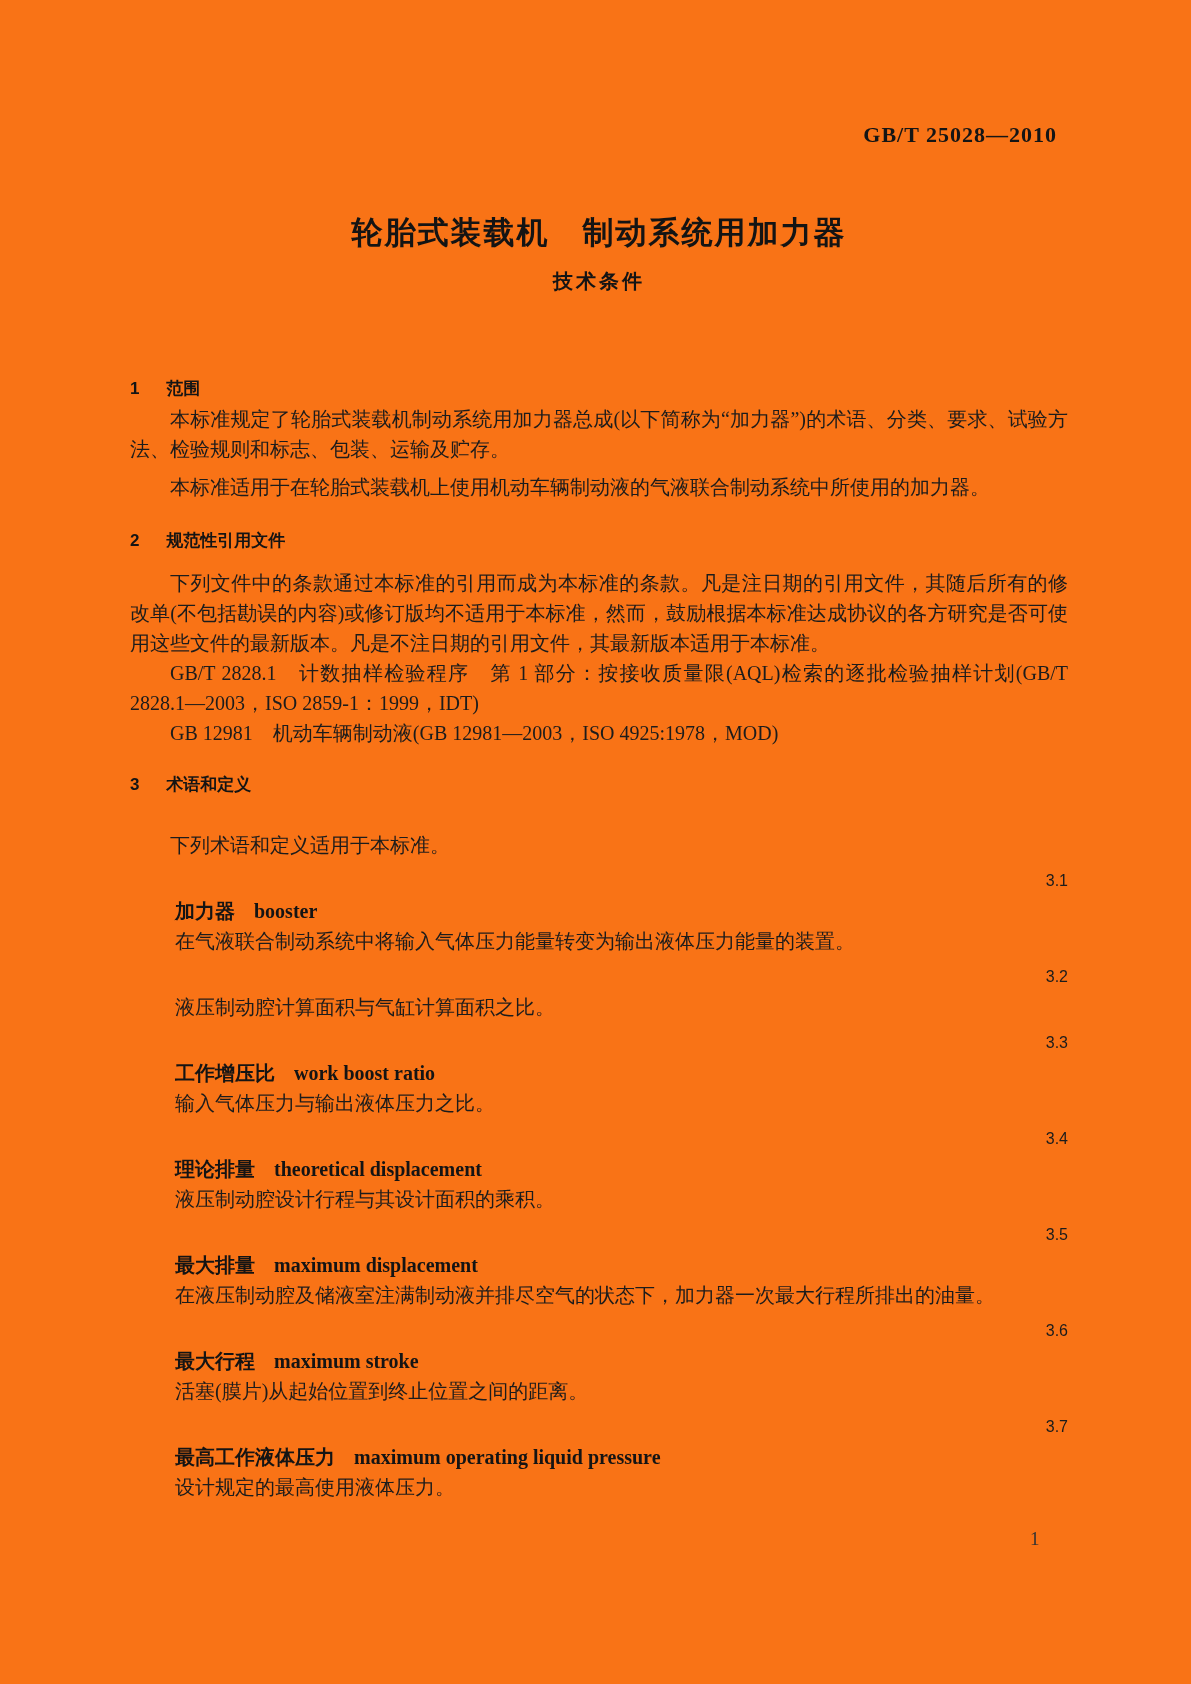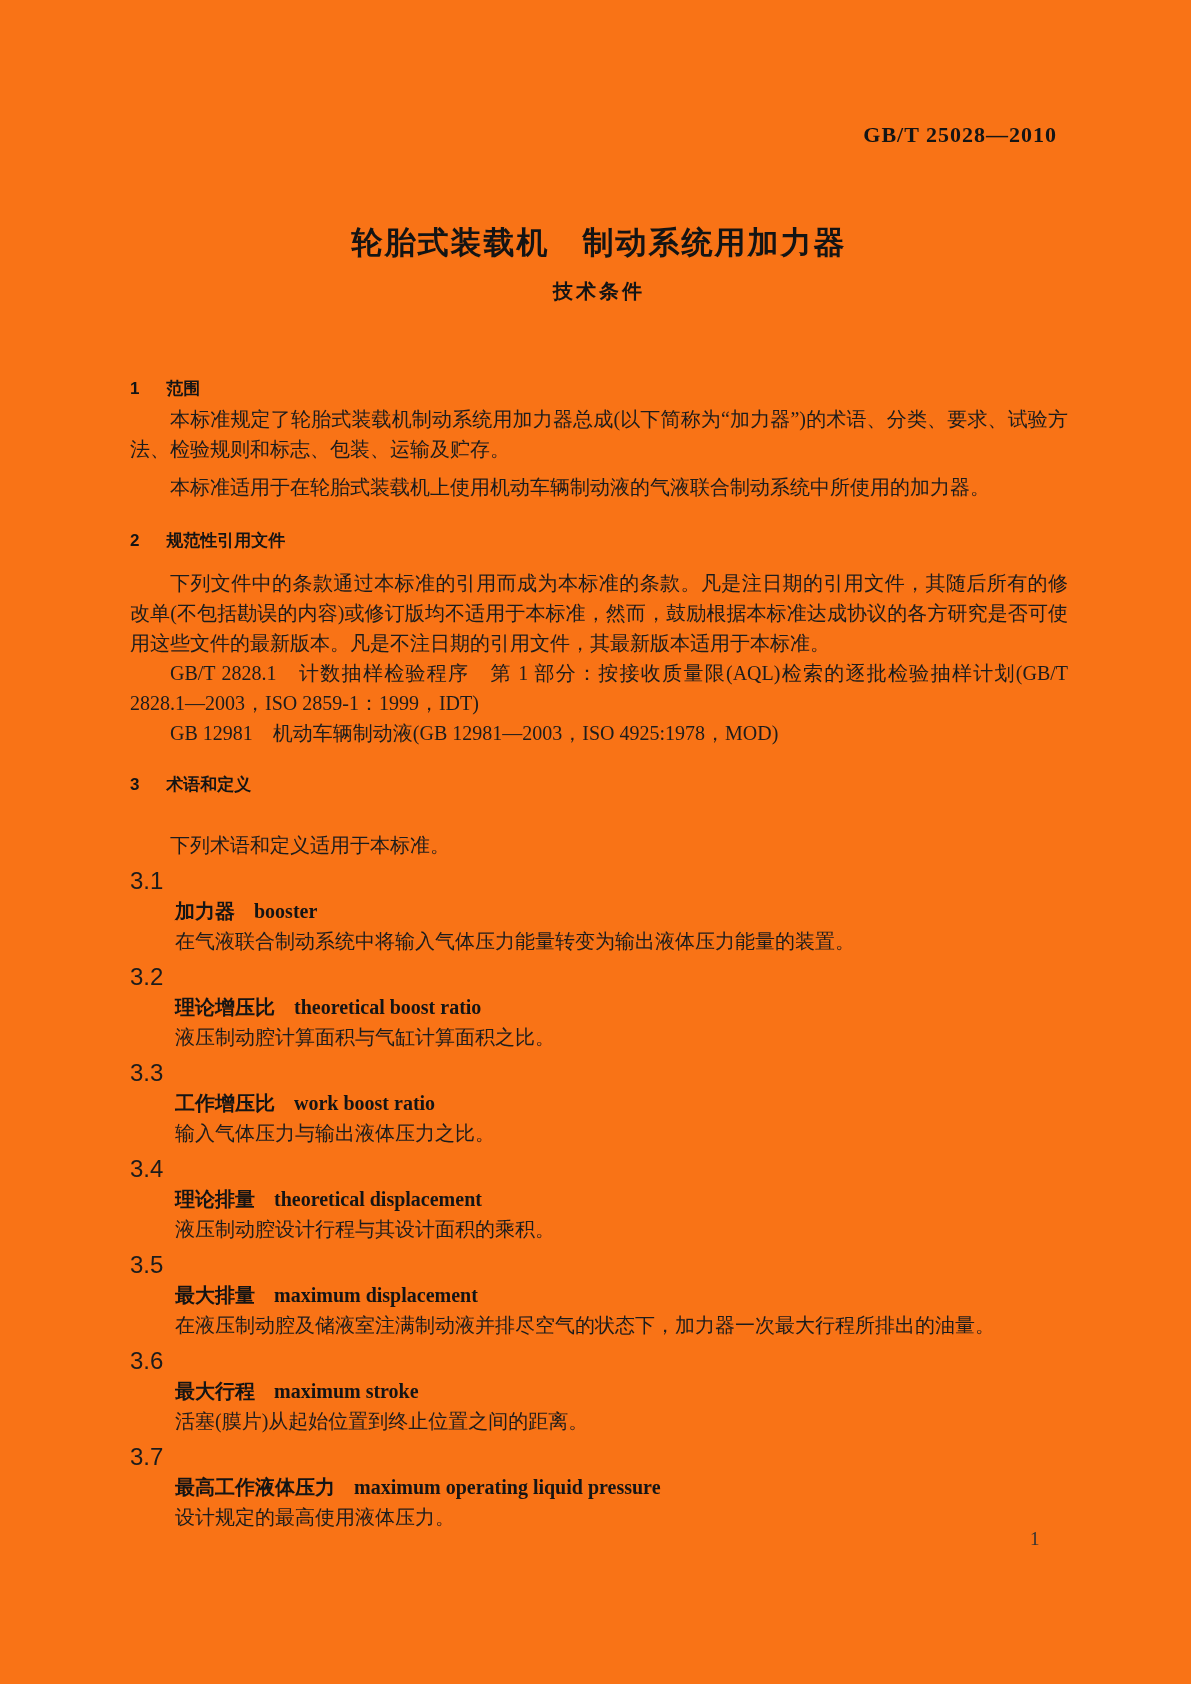--- a/index.html
+++ b/index.html
@@ -21,21 +21,21 @@
     top: 122px;
     right: 134px;
     font-family: "Liberation Serif", "DejaVu Serif", serif;
     font-weight: 700;
     font-size: 22px;
     letter-spacing: 1px;
     color: #151515;
   }
   .doc-title {
     position: absolute;
-    top: 226px;
+    top: 216px;
     left: 130px;
     width: 938px;
     text-align: center;
     font-family: "Liberation Sans", "DejaVu Sans", sans-serif;
     font-weight: 700;
     color: #141414;
   }
   .title-line1 {
     font-size: 31px;
     line-height: 34px;
@@ -74,23 +74,24 @@
     color: #1c1c1c;
   }
   #scope-para-1 { margin-top: 2px; }
   #scope-para-2 { margin-top: 8px; }
   #refs-para { margin-top: 14px; }
   #ref-item-1 { }
   #terms-intro { margin-top: 32px; }
   .term-block { margin-top: 6px; }
   .term-num {
     font-family: "Liberation Sans", "DejaVu Sans", sans-serif;
-    font-size: 24px;
-    line-height: 30px;
-    color: #1c1c1c;
+    font-size: 16px;
+    line-height: 30px;
+    color: #1c1c1c;
+    text-align: right;
   }
   .term-title {
     padding-left: 45px;
     line-height: 30px;
   }
   .term-zh {
     font-family: "Liberation Sans", "DejaVu Sans", sans-serif;
     font-weight: 700;
     font-size: 20px;
     color: #141414;
@@ -156,24 +157,20 @@
       <div class="term-num">3.1</div>
       <div class="term-title">
         <span class="term-zh">加力器</span>
         <span class="term-en">booster</span>
       </div>
       <div class="term-def">在气液联合制动系统中将输入气体压力能量转变为输出液体压力能量的装置。</div>
     </div>
 
     <div class="term-block">
       <div class="term-num">3.2</div>
-      <div class="term-title">
-        <span class="term-zh">理论增压比</span>
-        <span class="term-en">theoretical boost ratio</span>
-      </div>
       <div class="term-def">液压制动腔计算面积与气缸计算面积之比。</div>
     </div>
 
     <div class="term-block">
       <div class="term-num">3.3</div>
       <div class="term-title">
         <span class="term-zh">工作增压比</span>
         <span class="term-en">work boost ratio</span>
       </div>
       <div class="term-def">输入气体压力与输出液体压力之比。</div>

